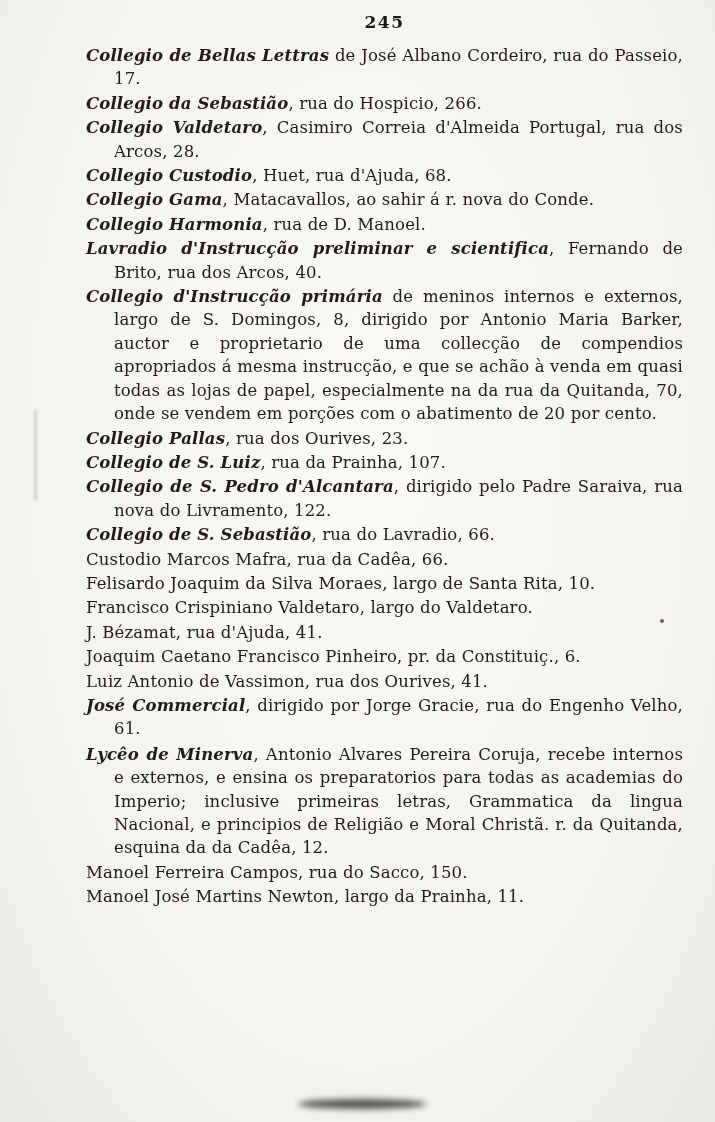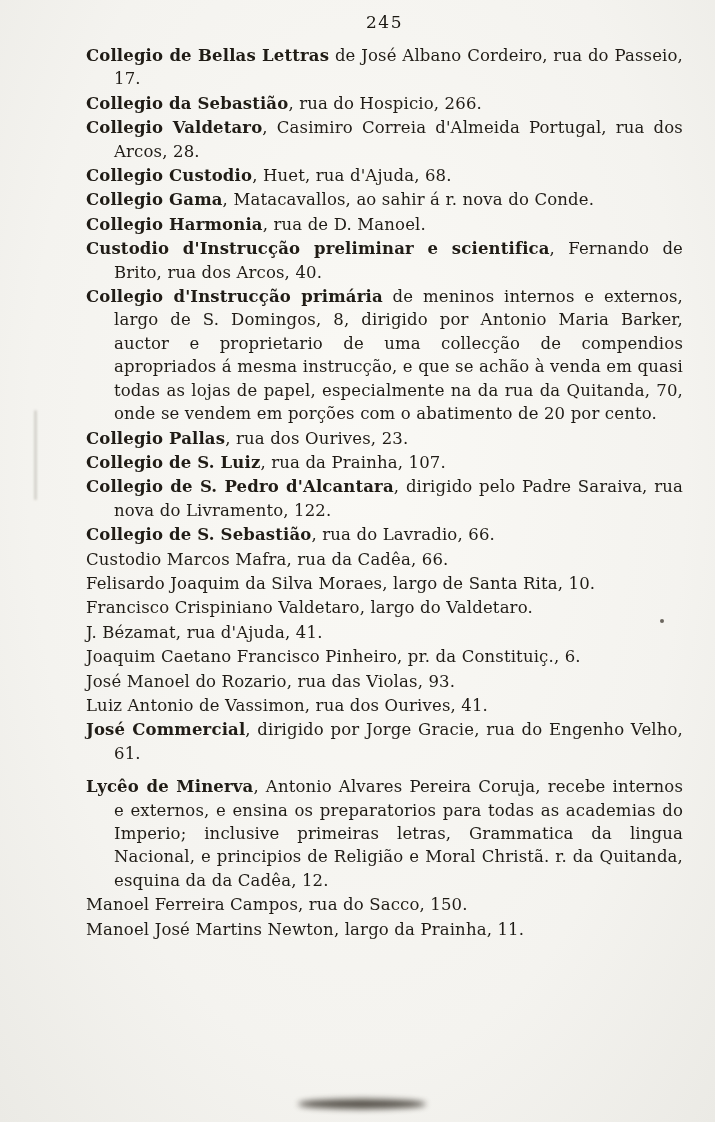--- a/index.html
+++ b/index.html
@@ -10,38 +10,39 @@
     overflow: hidden;
     background: radial-gradient(ellipse at 50% 40%, #faf9f5 0%, #f4f3ef 65%, #ebeae5 100%);
     font-family: "DejaVu Serif", "Liberation Serif", serif;
     color: #201c16;
   }
   .page {
     padding: 12px 32px 0 86px;
   }
   .page-number {
     text-align: center;
-    font-weight: 400;
+    font-weight: 700;
     font-size: 17px;
     letter-spacing: 1.5px;
     margin-bottom: 12px;
     color: #1b1812;
   }
   .entries {
     font-size: 16.5px;
     line-height: 23.4px;
     text-align: justify;
     letter-spacing: 0.15px;
   }
   .entry {
     padding-left: 28px;
     text-indent: -28px;
     margin: 1px 0;
   }
   .lead {
+    font-style: italic;
     font-weight: 700;
   }
   .rest { font-weight: 400; }
   
   .smudge-bottom {
     position: absolute;
     left: 298px;
     top: 1099px;
     width: 128px;
     height: 10px;
@@ -78,35 +79,34 @@
 <div class="page">
   <div class="page-number">245</div>
 
   <div class="entries">
       <div class="entry"><span class="lead">Collegio de Bellas Lettras</span><span class="rest"> de José Albano Cordeiro, rua do Passeio, 17.</span></div>
       <div class="entry"><span class="lead">Collegio da Sebastião</span><span class="rest">, rua do Hospicio, 266.</span></div>
       <div class="entry"><span class="lead">Collegio Valdetaro</span><span class="rest">, Casimiro Correia d'Almeida Portugal, rua dos Arcos, 28.</span></div>
       <div class="entry"><span class="lead">Collegio Custodio</span><span class="rest">, Huet, rua d'Ajuda, 68.</span></div>
       <div class="entry"><span class="lead">Collegio Gama</span><span class="rest">, Matacavallos, ao sahir á r. nova do Conde.</span></div>
       <div class="entry"><span class="lead">Collegio Harmonia</span><span class="rest">, rua de D. Manoel.</span></div>
-      <div class="entry"><span class="lead">Custodio d'Instrucção preliminar e scientifica</span><span class="rest">, Fernando de Brito, rua dos Arcos, 40.</span></div>
+      <div class="entry"><span class="lead">Lavradio d'Instrucção preliminar e scientifica</span><span class="rest">, Fernando de Brito, rua dos Arcos, 40.</span></div>
       <div class="entry"><span class="lead">Collegio d'Instrucção primária</span><span class="rest"> de meninos internos e externos, largo de S. Domingos, 8, dirigido por Antonio Maria Barker, auctor e proprietario de uma collecção de compendios apropriados á mesma instrucção, e que se achão à venda em quasi todas as lojas de papel, especialmente na da rua da Quitanda, 70, onde se vendem em porções com o abatimento de 20 por cento.</span></div>
       <div class="entry"><span class="lead">Collegio Pallas</span><span class="rest">, rua dos Ourives, 23.</span></div>
       <div class="entry"><span class="lead">Collegio de S. Luiz</span><span class="rest">, rua da Prainha, 107.</span></div>
       <div class="entry"><span class="lead">Collegio de S. Pedro d'Alcantara</span><span class="rest">, dirigido pelo Padre Saraiva, rua nova do Livramento, 122.</span></div>
       <div class="entry"><span class="lead">Collegio de S. Sebastião</span><span class="rest">, rua do Lavradio, 66.</span></div>
       <div class="entry"><span class="rest">Custodio Marcos Mafra, rua da Cadêa, 66.</span></div>
       <div class="entry"><span class="rest">Felisardo Joaquim da Silva Moraes, largo de Santa Rita, 10.</span></div>
       <div class="entry"><span class="rest">Francisco Crispiniano Valdetaro, largo do Valdetaro.</span></div>
       <div class="entry"><span class="rest">J. Bézamat, rua d'Ajuda, 41.</span></div>
       <div class="entry"><span class="rest">Joaquim Caetano Francisco Pinheiro, pr. da Constituiç., 6.</span></div>
-      <div class="entry"><span class="rest">José Manoel do Rozario, rua das Violas, 93.</span></div>
       <div class="entry"><span class="rest">Luiz Antonio de Vassimon, rua dos Ourives, 41.</span></div>
       <div class="entry"><span class="lead">José Commercial</span><span class="rest">, dirigido por Jorge Gracie, rua do Engenho Velho, 61.</span></div>
-      <div class="entry" style="margin-top: 10px;"><span class="lead">Lycêo de Minerva</span><span class="rest">, Antonio Alvares Pereira Coruja, recebe internos e externos, e ensina os preparatorios para todas as academias do Imperio; inclusive primeiras letras, Grammatica da lingua Nacional, e principios de Religião e Moral Christã. r. da Quitanda, esquina da da Cadêa, 12.</span></div>
+      <div class="entry" style="margin-top: 2px;"><span class="lead">Lycêo de Minerva</span><span class="rest">, Antonio Alvares Pereira Coruja, recebe internos e externos, e ensina os preparatorios para todas as academias do Imperio; inclusive primeiras letras, Grammatica da lingua Nacional, e principios de Religião e Moral Christã. r. da Quitanda, esquina da da Cadêa, 12.</span></div>
       <div class="entry"><span class="rest">Manoel Ferreira Campos, rua do Sacco, 150.</span></div>
       <div class="entry"><span class="rest">Manoel José Martins Newton, largo da Prainha, 11.</span></div>
     </div>
 </div>
 
 <div class="smudge-bottom"></div>
 <div class="speck-right"></div>
 <div class="edge-mark"></div>
 
 </body></html>

